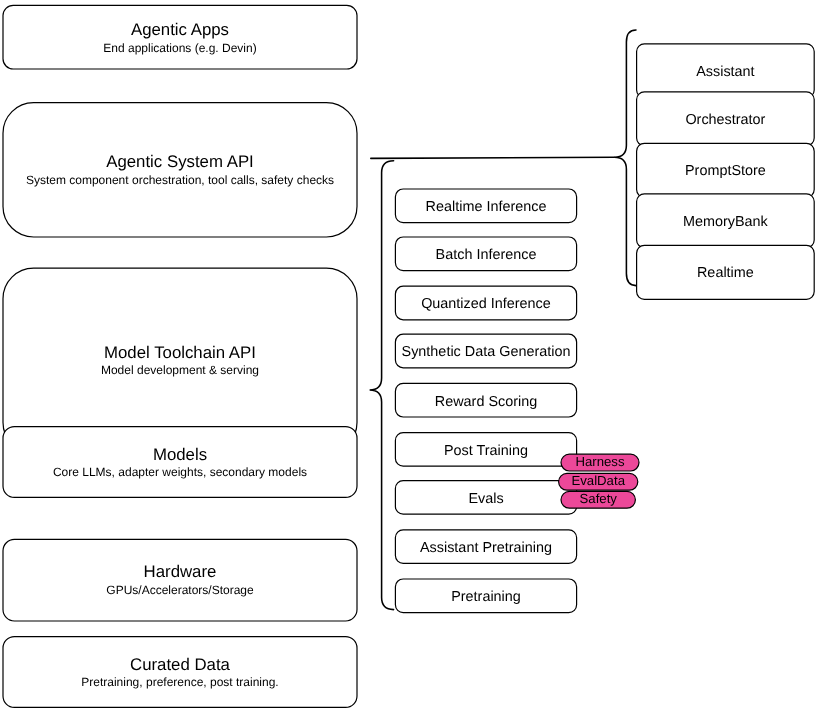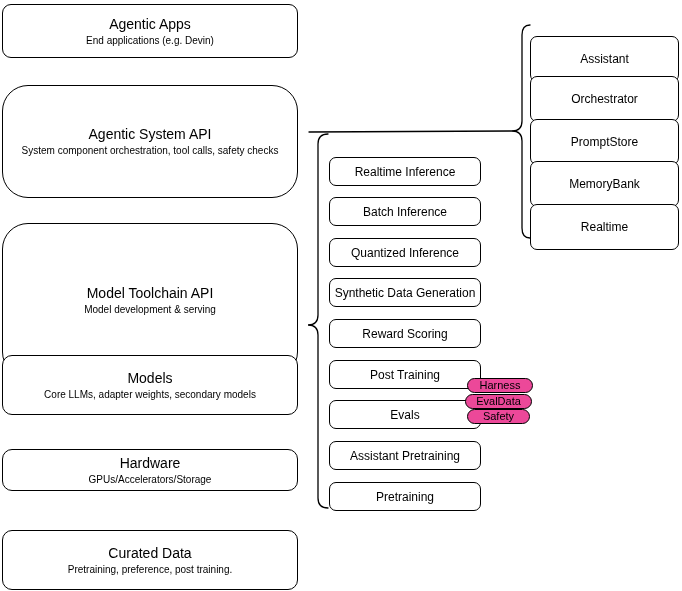--- a/index.html
+++ b/index.html
@@ -81,21 +81,21 @@
   <div class="box lbox" style="top:223px;height:155px;border-radius:26px">
     <div class="ltitle">Model Toolchain API</div>
     <div class="lsub">Model development &amp; serving</div>
   </div>
 
   <div class="box lbox" style="top:355px;height:60px;border-radius:10px">
     <div class="ltitle">Models</div>
     <div class="lsub">Core LLMs, adapter weights, secondary models</div>
   </div>
 
-  <div class="box lbox" style="top:449px;height:42px;border-radius:10px">
+  <div class="box lbox" style="top:449px;height:69px;border-radius:10px">
     <div class="ltitle">Hardware</div>
     <div class="lsub">GPUs/Accelerators/Storage</div>
   </div>
 
   <div class="box lbox" style="top:530px;height:60px;border-radius:10px">
     <div class="ltitle">Curated Data</div>
     <div class="lsub">Pretraining, preference, post training.</div>
   </div>
 
   <div class="box mbox" style="top:145px">

